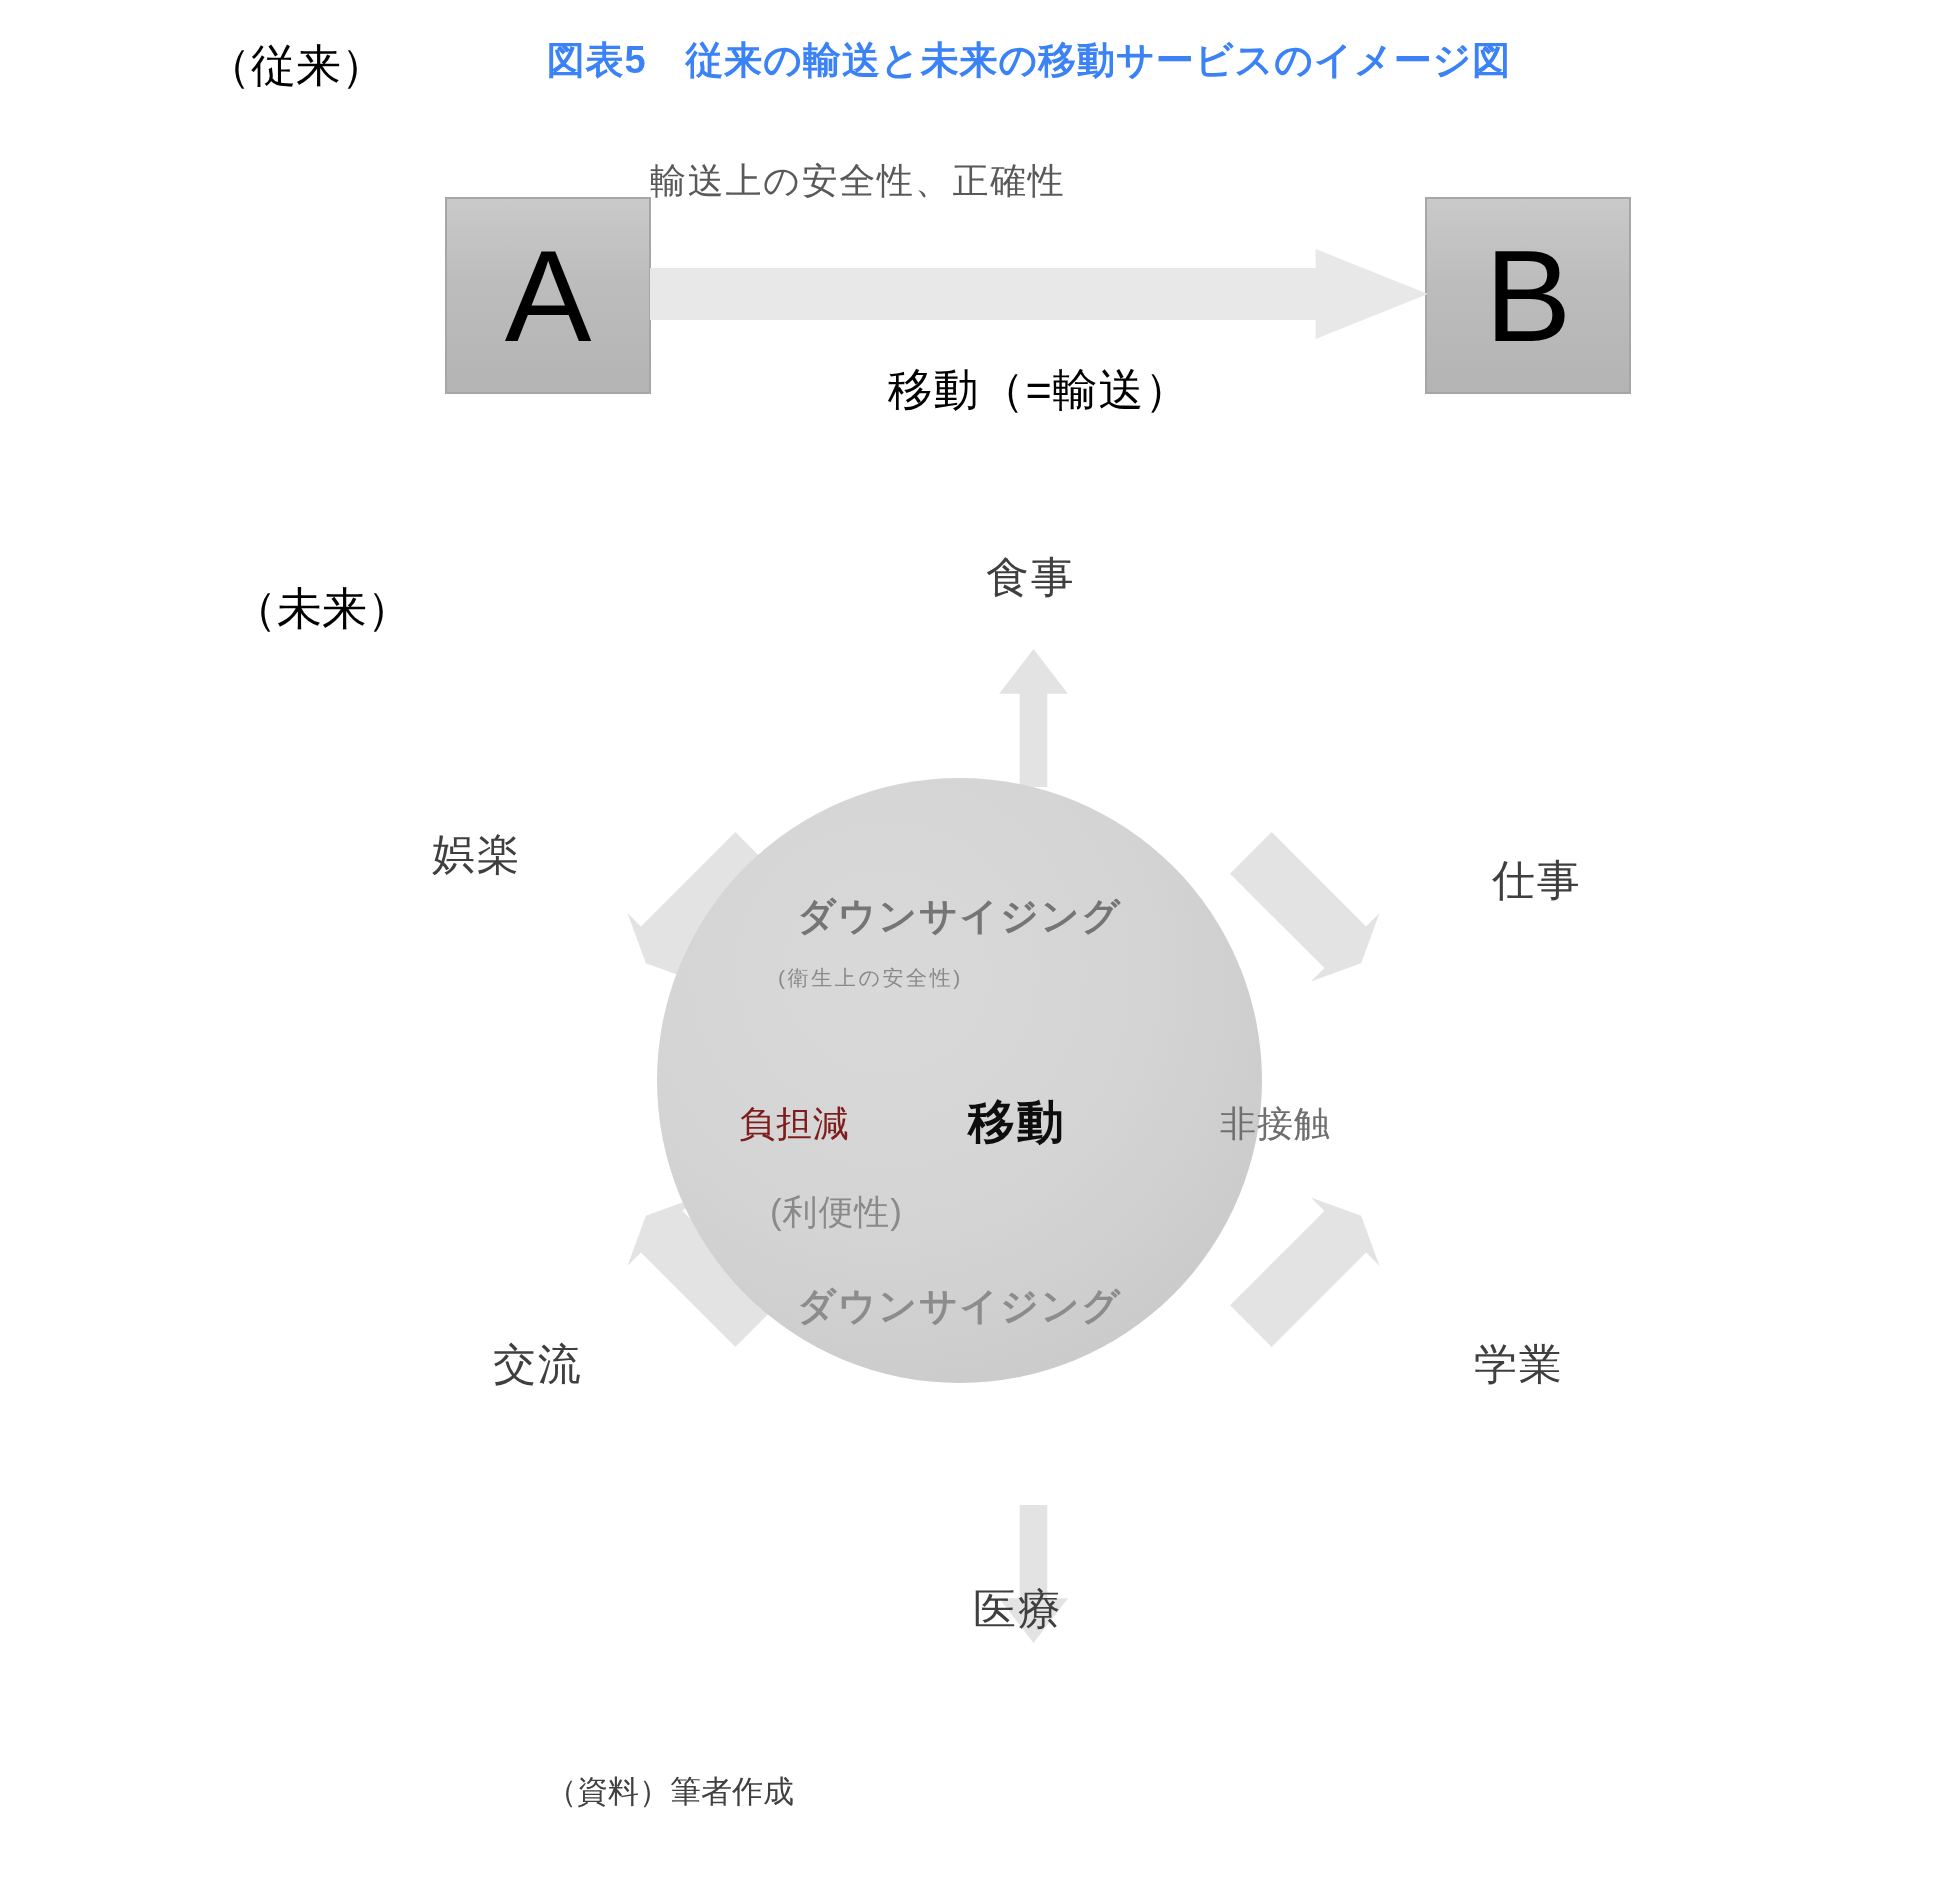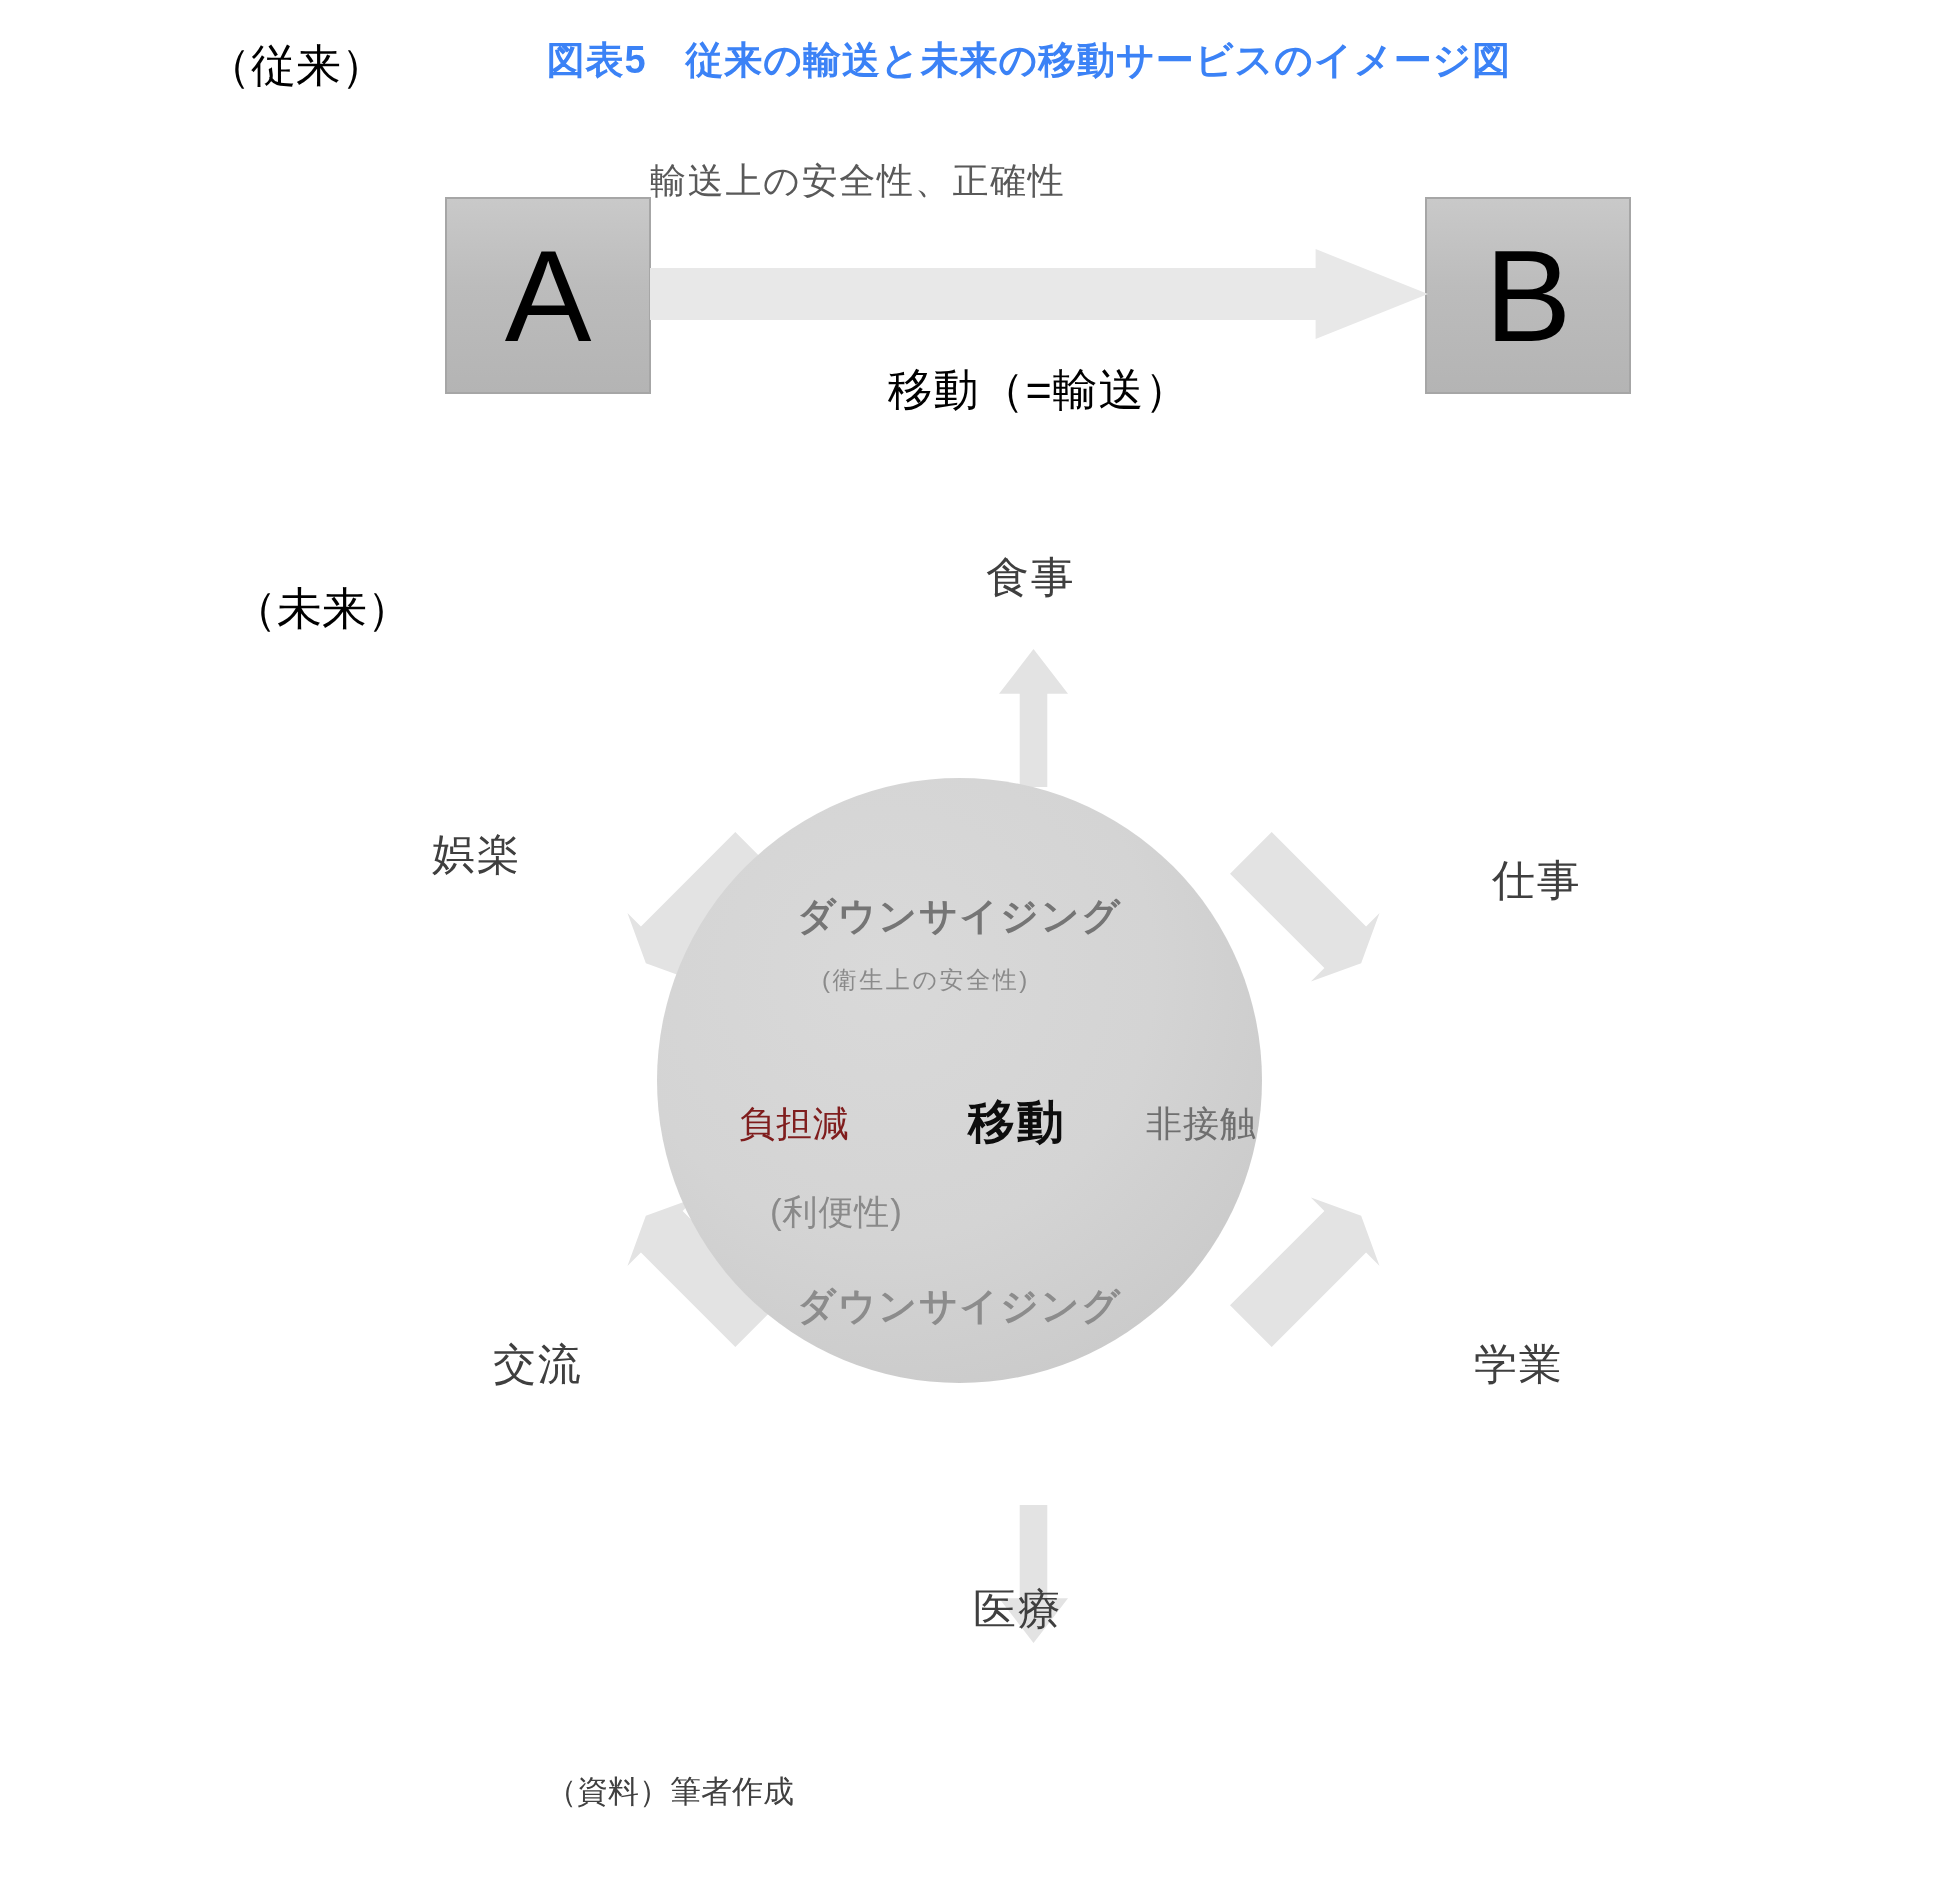--- a/index.html
+++ b/index.html
@@ -119,45 +119,44 @@
     width: 605px;
     font-size: 38px;
     font-weight: bold;
     letter-spacing: 1.7px;
     color: #757575;
   }
   #circle-hygiene {
     left: 778px;
     top: 964px;
     width: 605px;
-    font-size: 24px;
+    font-size: 21px;
     letter-spacing: 2.6px;
     color: #8a8a8a;
     text-align: left;
-    margin-left: 44px;
   }
   #circle-burden {
     left: 739px;
     top: 1100px;
     font-size: 36px;
     letter-spacing: 0.9px;
     color: #7f1d1d;
     text-align: right;
   }
   #circle-mobility {
     left: 968px;
     top: 1091px;
     font-size: 47px;
     font-weight: bold;
     color: #0d0d0d;
     letter-spacing: 1.7px;
     text-align: left;
   }
   #circle-contactless {
-    left: 1146px;
+    left: 1220px;
     top: 1100px;
     font-size: 36px;
     letter-spacing: 0.9px;
     color: #6f6f6f;
     text-align: left;
   }
   #circle-convenience {
     left: 770px;
     top: 1189px;
     font-size: 35px;

